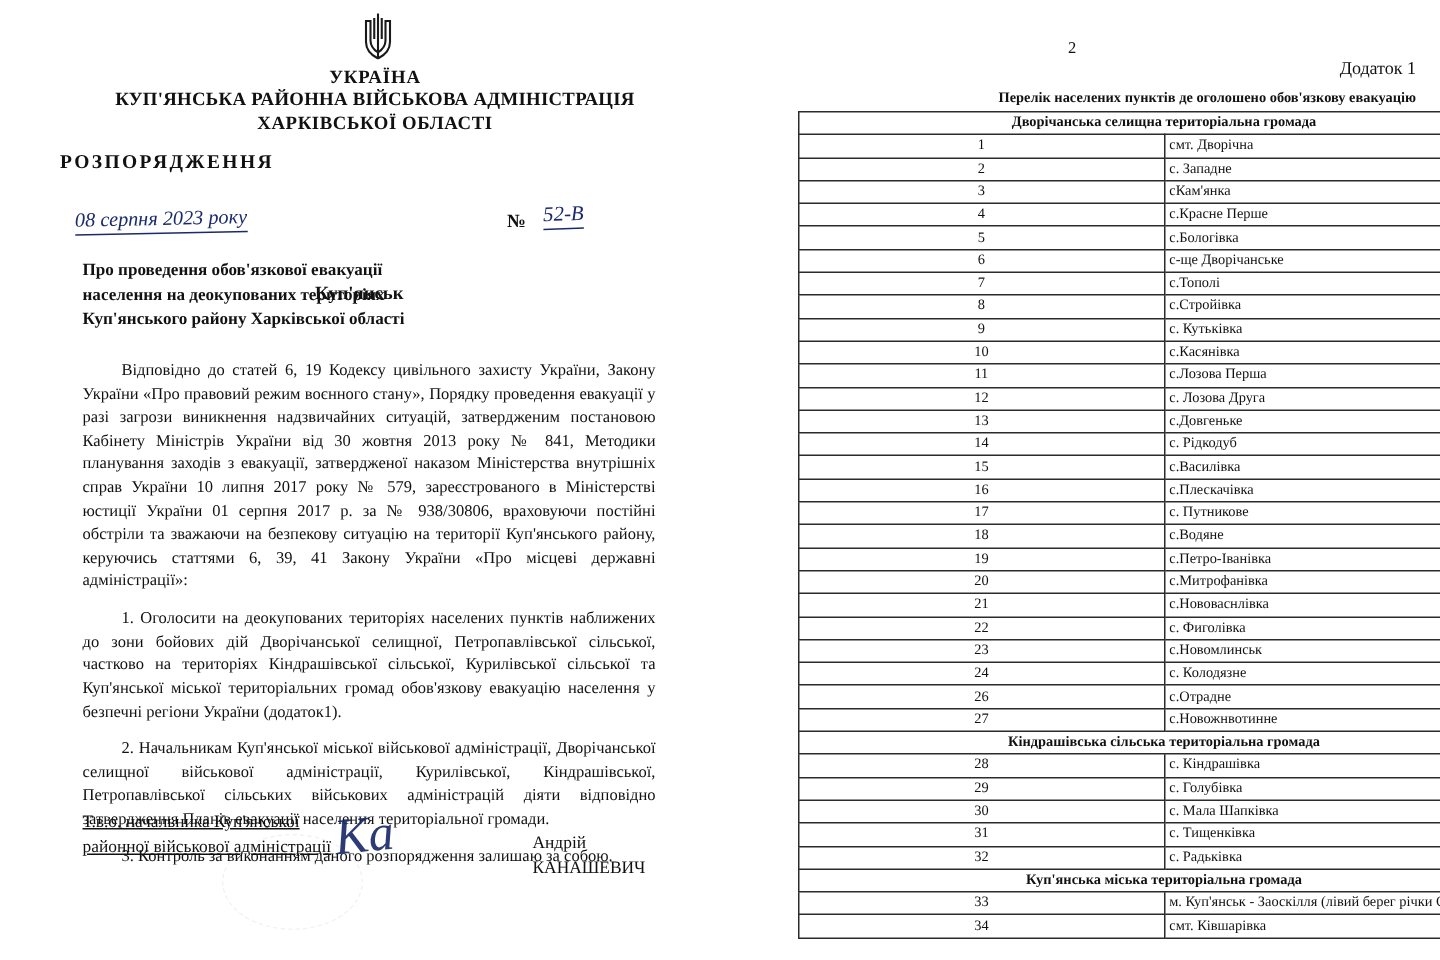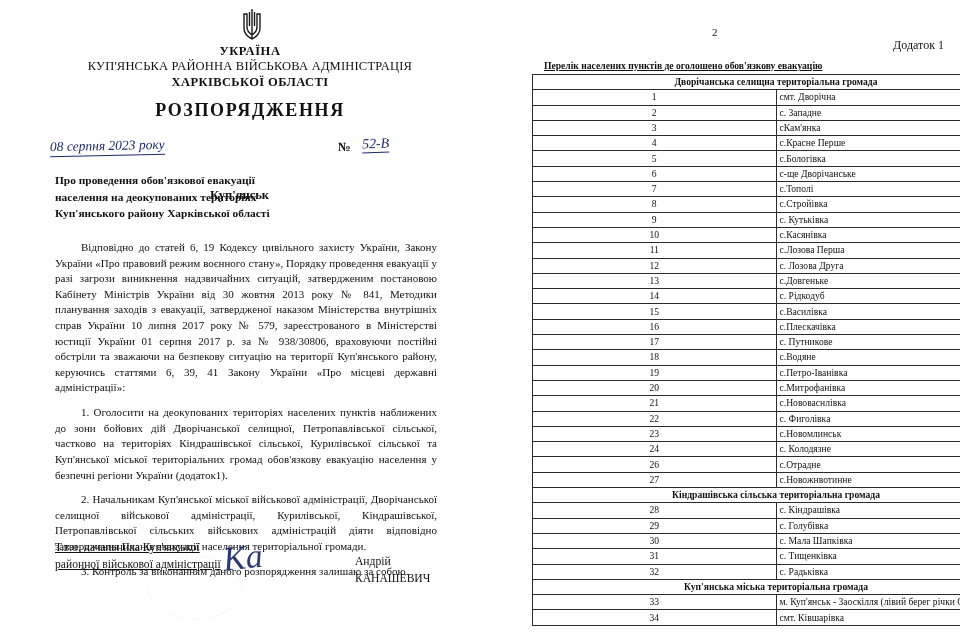--- a/index.html
+++ b/index.html
@@ -48,35 +48,34 @@
     text-align: center;
     line-height: 1.22;
   }
   .heading-block .l1 {
     font-size: 12.5px;
     font-weight: bold;
     letter-spacing: 0.6px;
   }
   .heading-block .l2 {
     font-size: 12.5px;
-    font-weight: normal;
+    font-weight: bold;
     letter-spacing: 0.2px;
   }
   .heading-block .l3 {
     font-size: 12.5px;
     font-weight: bold;
     letter-spacing: 0.4px;
   }
   .doc-type {
     position: absolute;
     left: 40px;
     top: 100px;
     width: 420px;
-    text-align: center;
-    font-size: 18px;
+    font-size: 13px;
     font-weight: bold;
     letter-spacing: 1.6px;
   }
   .date-line {
     position: absolute;
     left: 50px;
     top: 138px;
     width: 400px;
     height: 22px;
   }
@@ -200,27 +199,26 @@
     font-size: 11px;
   }
   .annex {
     position: absolute;
     right: 16px;
     top: 38px;
     font-size: 12px;
   }
   .tbl-title {
     position: absolute;
-    left: 32px;
+    left: 20px;
     top: 60px;
     width: 412px;
-    text-align: left;
+    text-align: right;
     font-size: 9.6px;
     font-weight: bold;
-    text-decoration: underline;
   }
   table.list {
     position: absolute;
     left: 20px;
     top: 74px;
     width: 488px;
     border-collapse: collapse;
     table-layout: fixed;
     font-size: 9.6px;
   }

